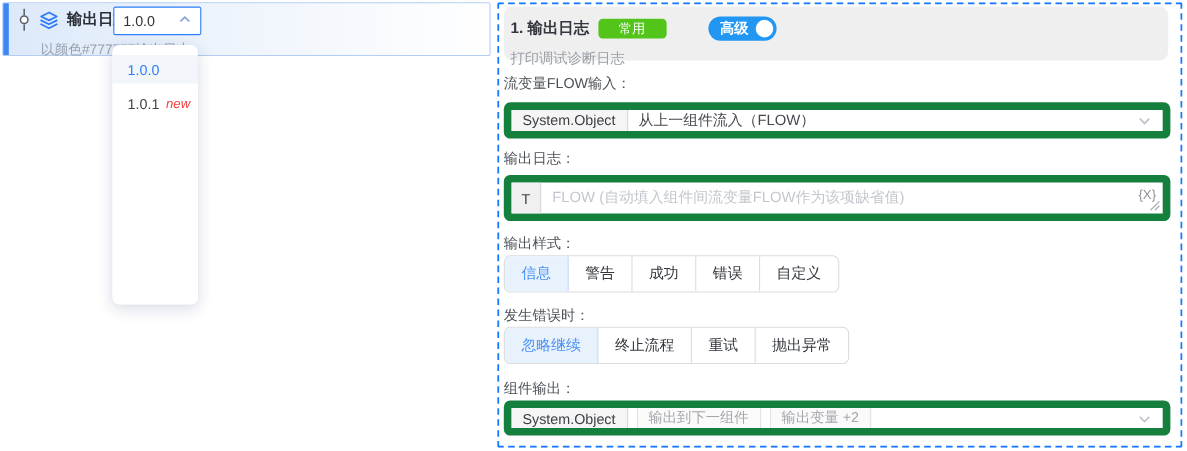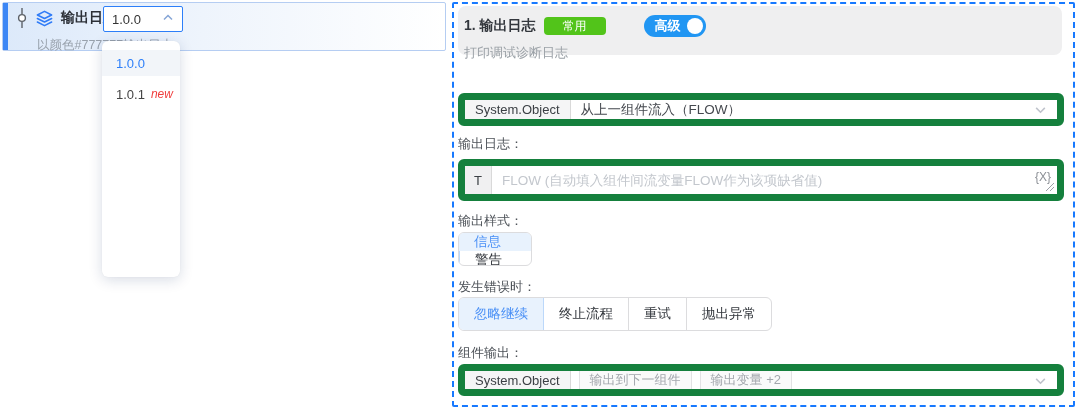--- a/index.html
+++ b/index.html
@@ -123,20 +123,21 @@
         <span class="ph-title">1. 输出日志</span>
         <span class="badge">常用</span>
         <span class="toggle">
           <span>高级</span>
           <span class="toggle-knob"></span>
         </span>
       </div>
       <div class="ph-sub">打印调试诊断日志</div>
     </div>
 
+    <div class="f-label" style="top:63px;">流变量FLOW输入：</div>
     <div class="igroup" style="top:89px;height:33px;">
       <span class="iprefix">System.Object</span>
       <span class="ivalue">从上一组件流入（FLOW）</span>
       <span class="ichev">
         <svg width="13" height="13" viewBox="0 0 12 12" fill="none" stroke="#c0c4cc" stroke-width="1.5">
             <polyline points="2,4.5 6,8.5 10,4.5"></polyline>
           </svg>
       </span>
     </div>
 
@@ -149,21 +150,21 @@
         <span class="resize-h">
           <svg width="10" height="10" viewBox="0 0 10 10" stroke="#9ca0a6" stroke-width="1">
               <line x1="1" y1="9" x2="9" y2="1"></line>
               <line x1="5" y1="9" x2="9" y2="5"></line>
             </svg>
         </span>
       </span>
     </div>
 
     <div class="f-label" style="top:208px;">输出样式：</div>
-    <div class="segmented" style="top:228px;flex-direction:column;">
+    <div class="segmented" style="top:228px;">
       <div class="seg selected">信息</div>
       <div class="seg">警告</div>
       <div class="seg">成功</div>
       <div class="seg">错误</div>
       <div class="seg">自定义</div>
     </div>
 
     <div class="f-label" style="top:274px;">发生错误时：</div>
     <div class="segmented" style="top:293px;">
       <div class="seg selected">忽略继续</div>

